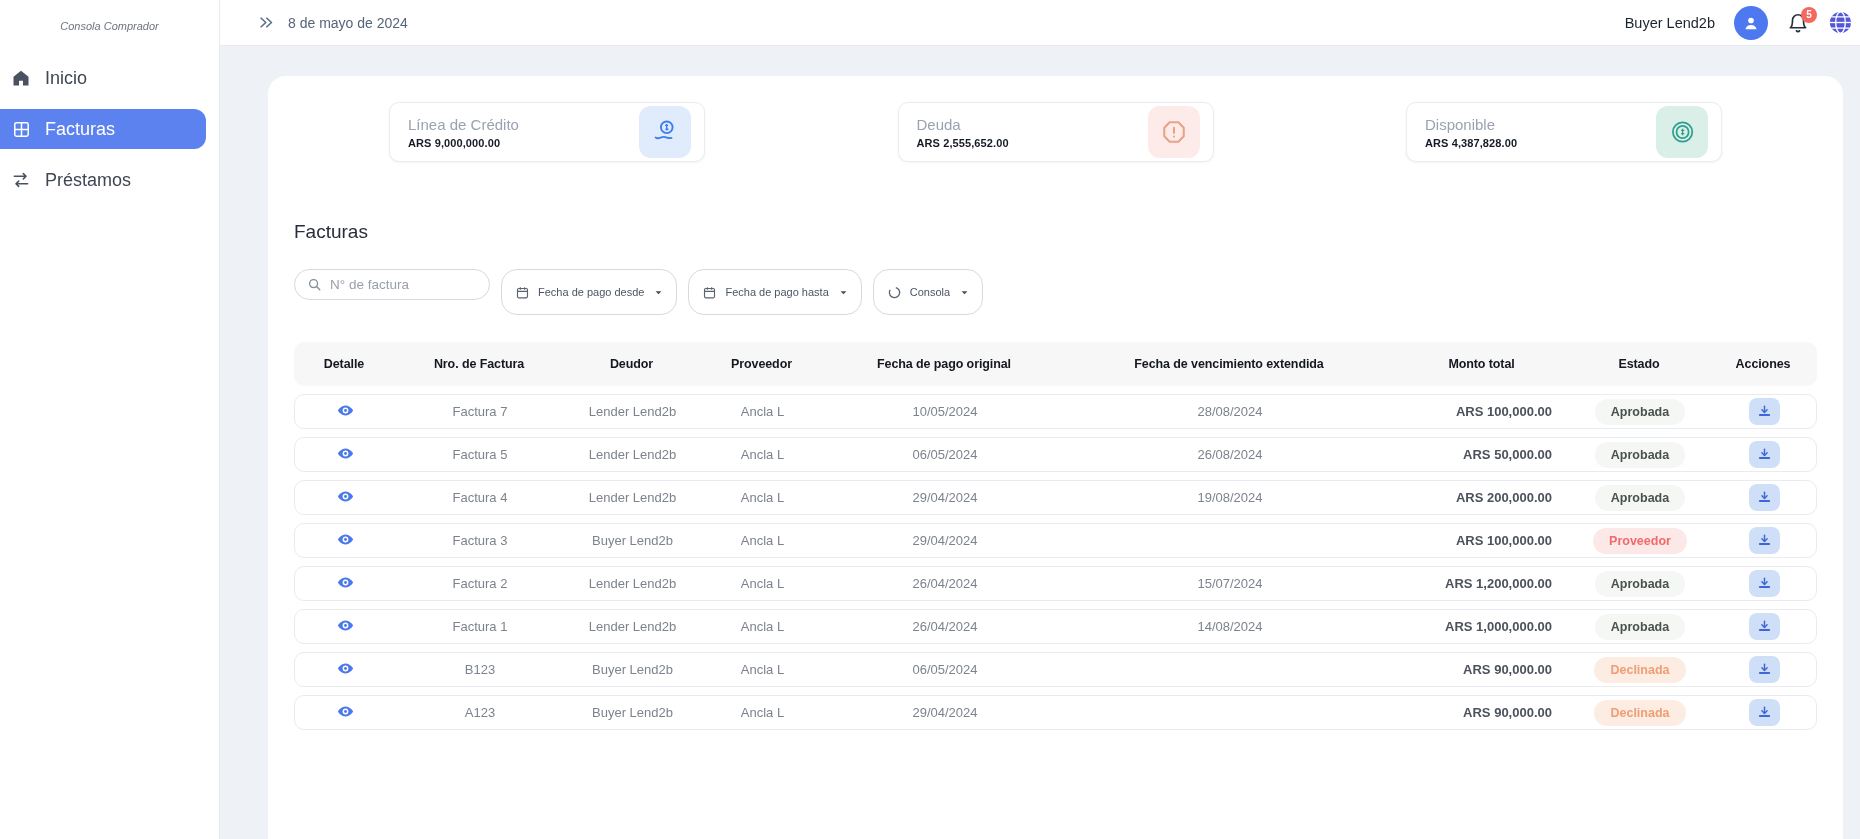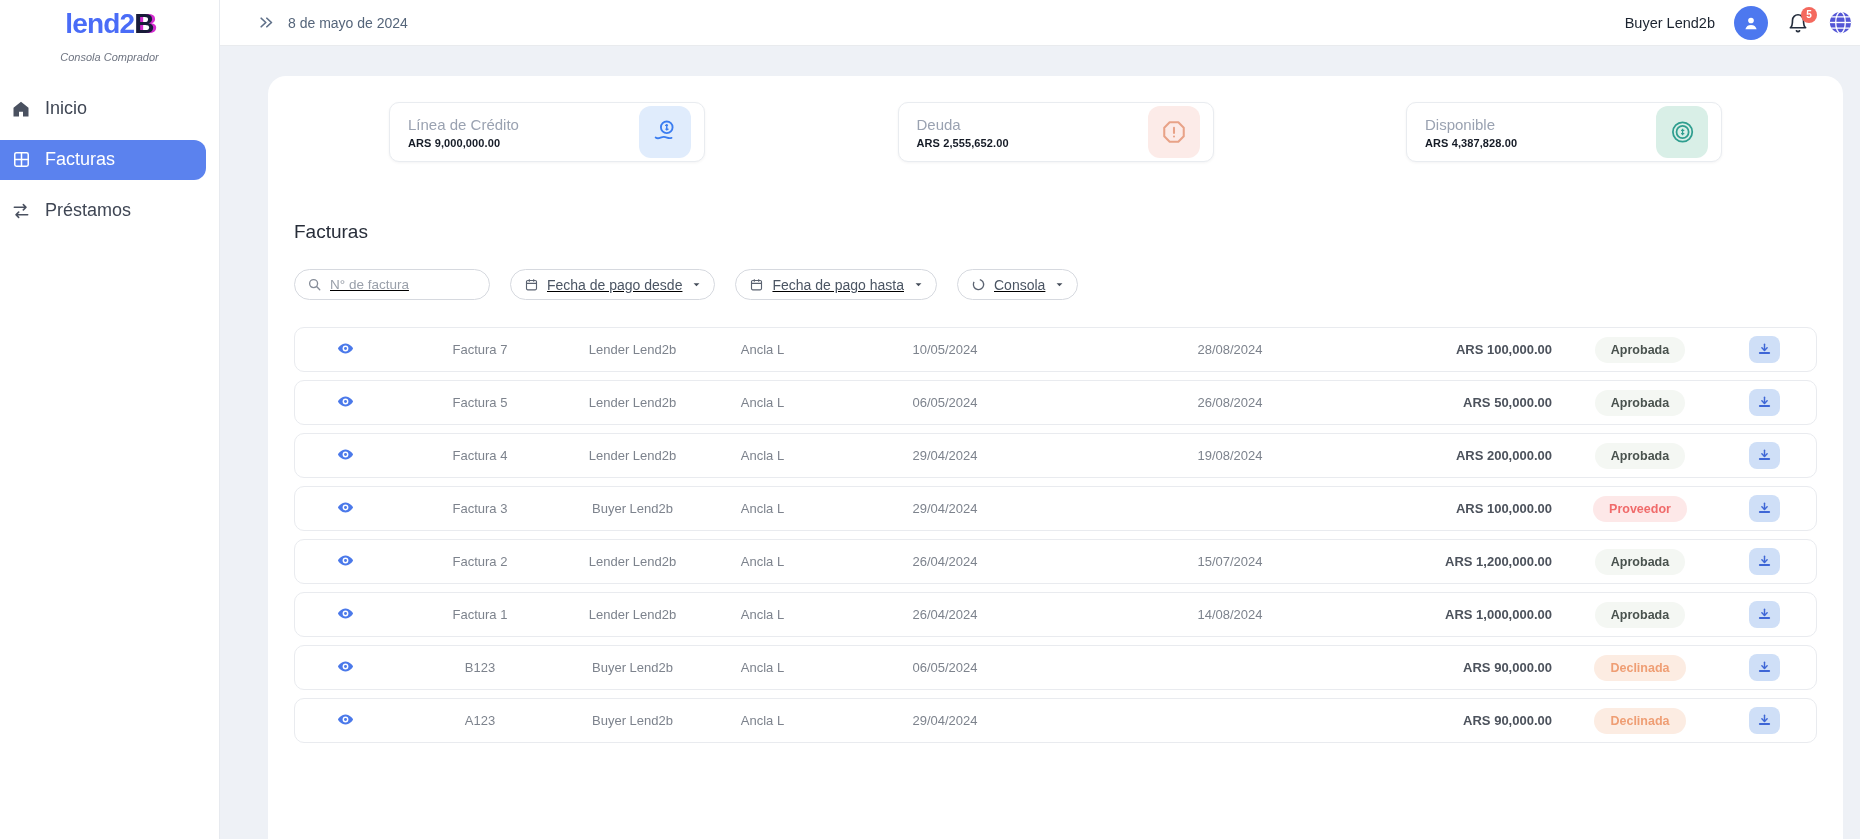--- a/index.html
+++ b/index.html
@@ -44,52 +44,51 @@
           padding:0 13px 0 18px; }
   .card-label { font-size:15px; color:#9aa2b1; margin-bottom:4px; }
   .card-value { font-size:11px; font-weight:700; color:#151b26; letter-spacing:.1px; }
   .card-icon { width:52px; height:52px; border-radius:12px; display:flex; align-items:center; justify-content:center; }
   .ci-blue { background:#e0ecfc; color:#3b7df0; }
   .ci-red  { background:#fcebe8; color:#e8a287; }
   .ci-teal { background:#d9efe7; color:#2f9e8f; }
 
   
   .section-title { margin-top:59px; font-size:19px; font-weight:500; color:#272d39; }
-  .filters { display:flex; gap:20px; margin-top:26px;text-decoration:underline; }
+  .filters { display:flex; gap:11px; margin-top:26px; }
   .search-pill { width:196px; height:31px; border:1px solid #d6d9df; border-radius:16px; background:#fff;
                  display:flex; align-items:center; gap:8px; padding:0 12px; color:#858c98; }
   .search-pill input { border:none; outline:none; width:100%; font-size:13.5px; color:#4b5563; font-family:inherit; background:transparent; }
   .search-pill input::placeholder { color:#9aa0aa; }
-  .pill-btn { height:31px; border:1px solid #d6d9df; border-radius:16px; background:#fff; display:flex; align-items:center;
-              gap:8px; padding:0 11px 0 13px; font-size:14px; color:#4b5563; cursor:pointer; }
+  .pill-btn { height:46px; border:1px solid #d6d9df; border-radius:16px; background:#fff; display:flex; align-items:center;
+              gap:8px; padding:0 11px 0 13px; font-size:11px; color:#4b5563; cursor:pointer; }
   .pill-btn .p-ic { color:#5a6270; display:flex; }
   .pill-btn .caret { color:#444c59; display:flex; }
 
   
   .table { margin-top:27px; }
   .tgrid { display:grid; grid-template-columns:100px 170px 135px 125px 240px 330px 175px 140px 108px; align-items:center; }
   .thead { background:#f7f7f8; border-radius:10px; height:44px; font-weight:700; font-size:12.5px; color:#15181e; letter-spacing:-0.1px; }
   .thead > div { text-align:center; }
-  .trow { background:#fff; border:1px solid #e9ebef; border-radius:10px; height:45px; margin-top:8px;
+  .trow { background:#fff; border:1px solid #e9ebef; border-radius:10px; height:35px; margin-top:8px;
           font-size:13px; color:#7d838d; }
   .trow > div { text-align:center; }
   .cell-amount { text-align:right !important; padding-right:18px; font-weight:700; color:#4c525c; }
   .eye-btn, .dl-btn { cursor:pointer; display:inline-flex; align-items:center; justify-content:center; border:none; background:none; }
   .dl-btn { width:31px; height:27px; border-radius:8px; background:#cfdff7; color:#3e66d6; }
   .status-badge { display:inline-block; padding:6px 16px; border-radius:15px; font-size:12.5px; font-weight:600; min-width:86px; }
   .st-approved { background:#f4f7f3; color:#49524e; }
   .st-rejected { background:#fde8e8; color:#f06a6a; }
   .st-declined { background:#fcece2; color:#ef9e74; }
 </style>
 </head>
 <body>
 
 <aside class="sidebar">
   <div class="logo-wrap">
-    <div class="logo"><span class="l1">lend2</span><span class="l2">B</span></div>
     <div class="logo-sub">Consola Comprador</div>
   </div>
   <nav class="menu">
     <div class="side-item">
       <span class="s-ic">
         <svg width="20" height="20" viewBox="0 0 24 24">
             <path d="M12 3.2 3 10.6V21h6.6v-5.6h4.8V21H21V10.6z" fill="currentColor"></path>
           </svg>
       </span>
       <span>Inicio</span>
@@ -251,20 +250,31 @@
           <span>Consola</span>
           <span class="caret">
             <svg width="13" height="13" viewBox="0 0 20 20">
                 <path d="M5.5 8l4.5 4.5L14.5 8z" fill="currentColor"></path>
               </svg>
           </span>
         </button>
       </div>
 
       <div class="table">
+        <div class="tgrid thead">
+          <div>Detalle</div>
+          <div>Nro. de Factura</div>
+          <div>Deudor</div>
+          <div>Proveedor</div>
+          <div>Fecha de pago original</div>
+          <div>Fecha de vencimiento extendida</div>
+          <div>Monto total</div>
+          <div>Estado</div>
+          <div>Acciones</div>
+        </div>
         <div>
   <div class="tgrid trow">
     <div>
       <button class="eye-btn">
         <span style="display:flex">
           <svg width="17" height="17" viewBox="0 0 24 24">
                       <path fill="#4b79ea" d="M12 5C5.6 5 1.8 11.1 1.5 11.6a.95.95 0 0 0 0 .8C1.8 12.9 5.6 19 12 19s10.2-6.1 10.5-6.6a.95.95 0 0 0 0-.8C22.2 11.1 18.4 5 12 5z"></path>
                       <circle cx="12" cy="12" r="4.1" fill="#fff"></circle>
                       <circle cx="12" cy="12" r="2.1" fill="#4b79ea"></circle>
                     </svg>

